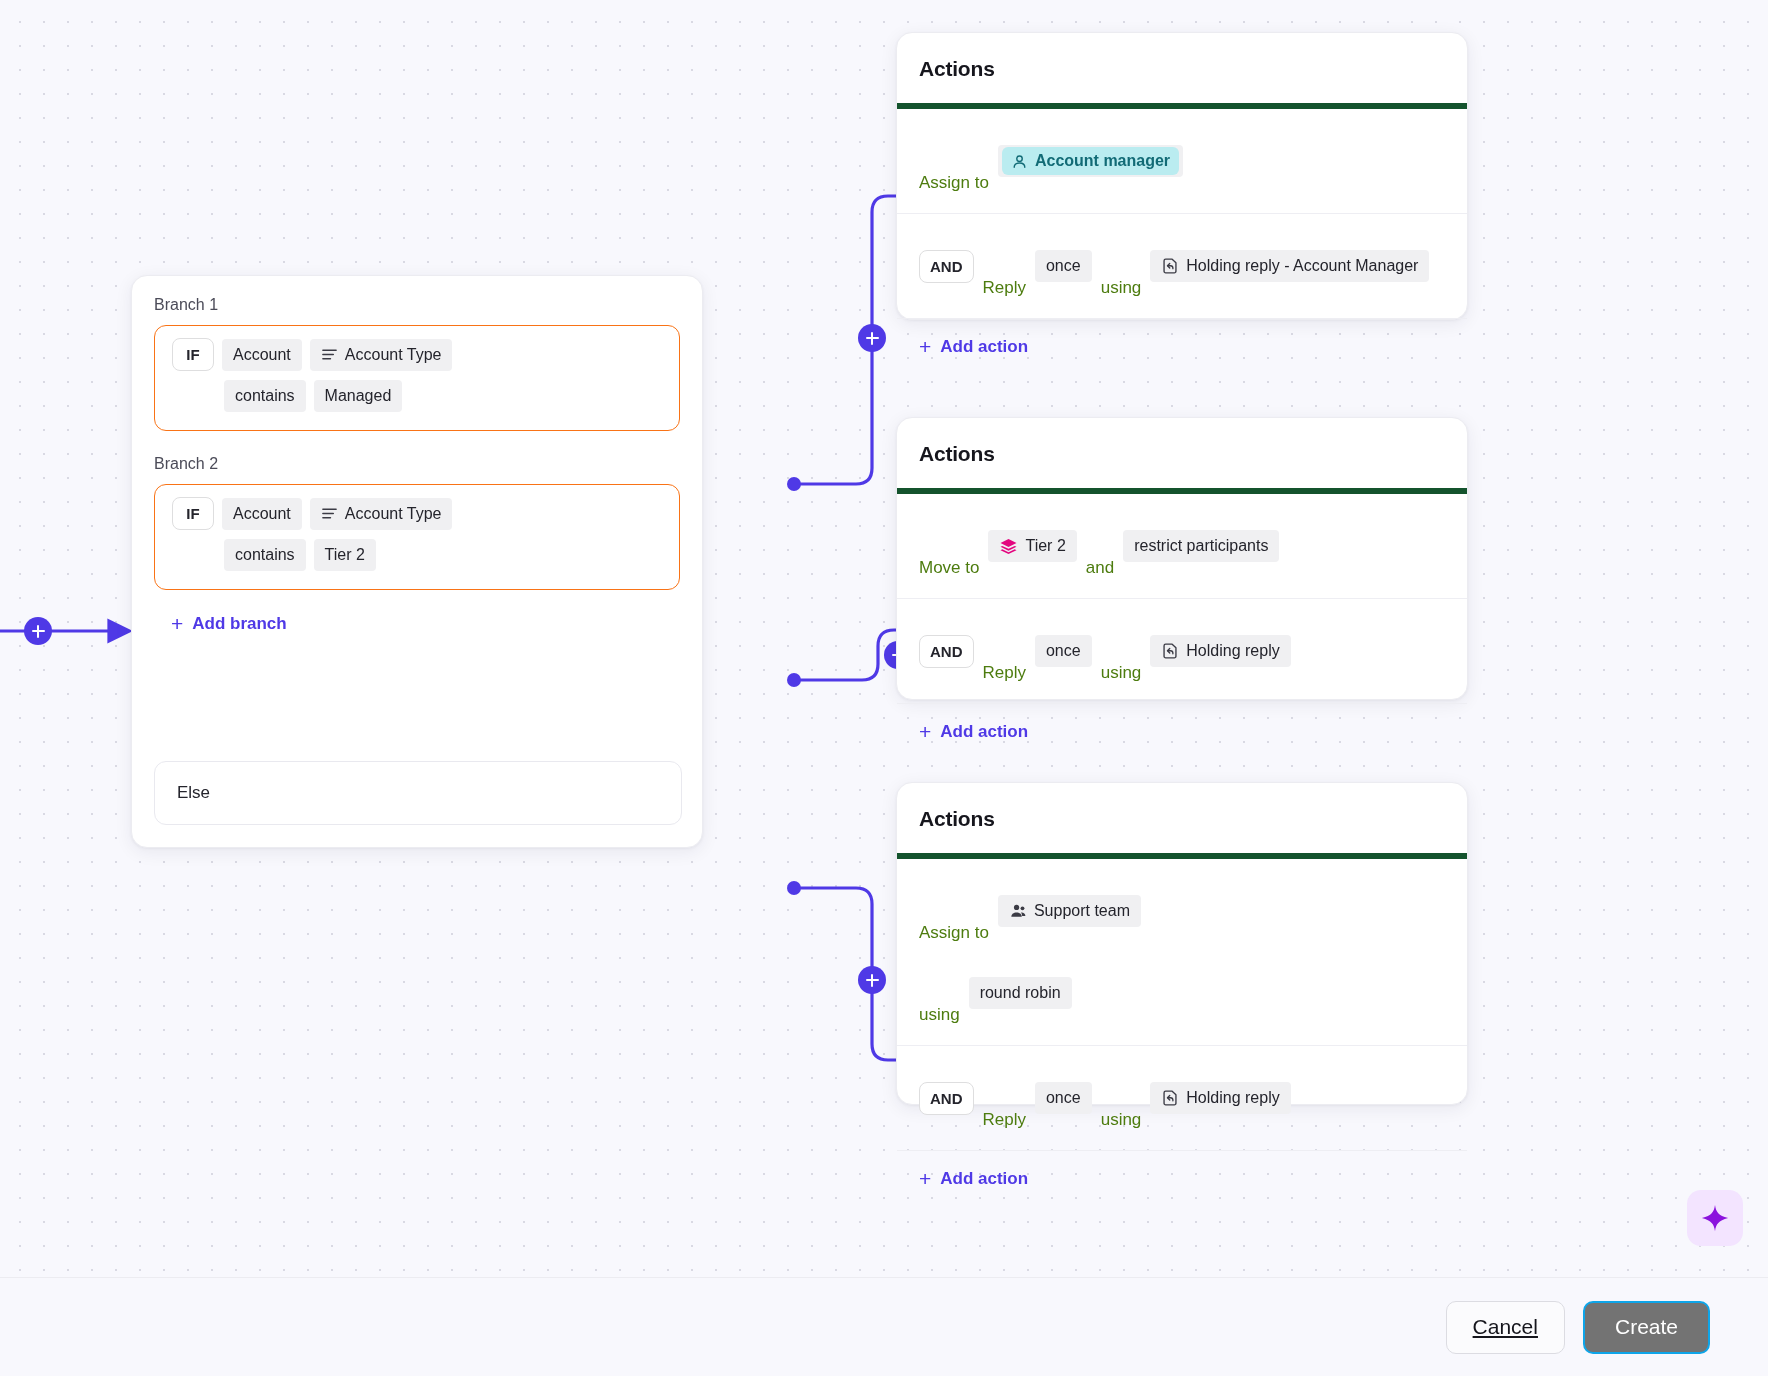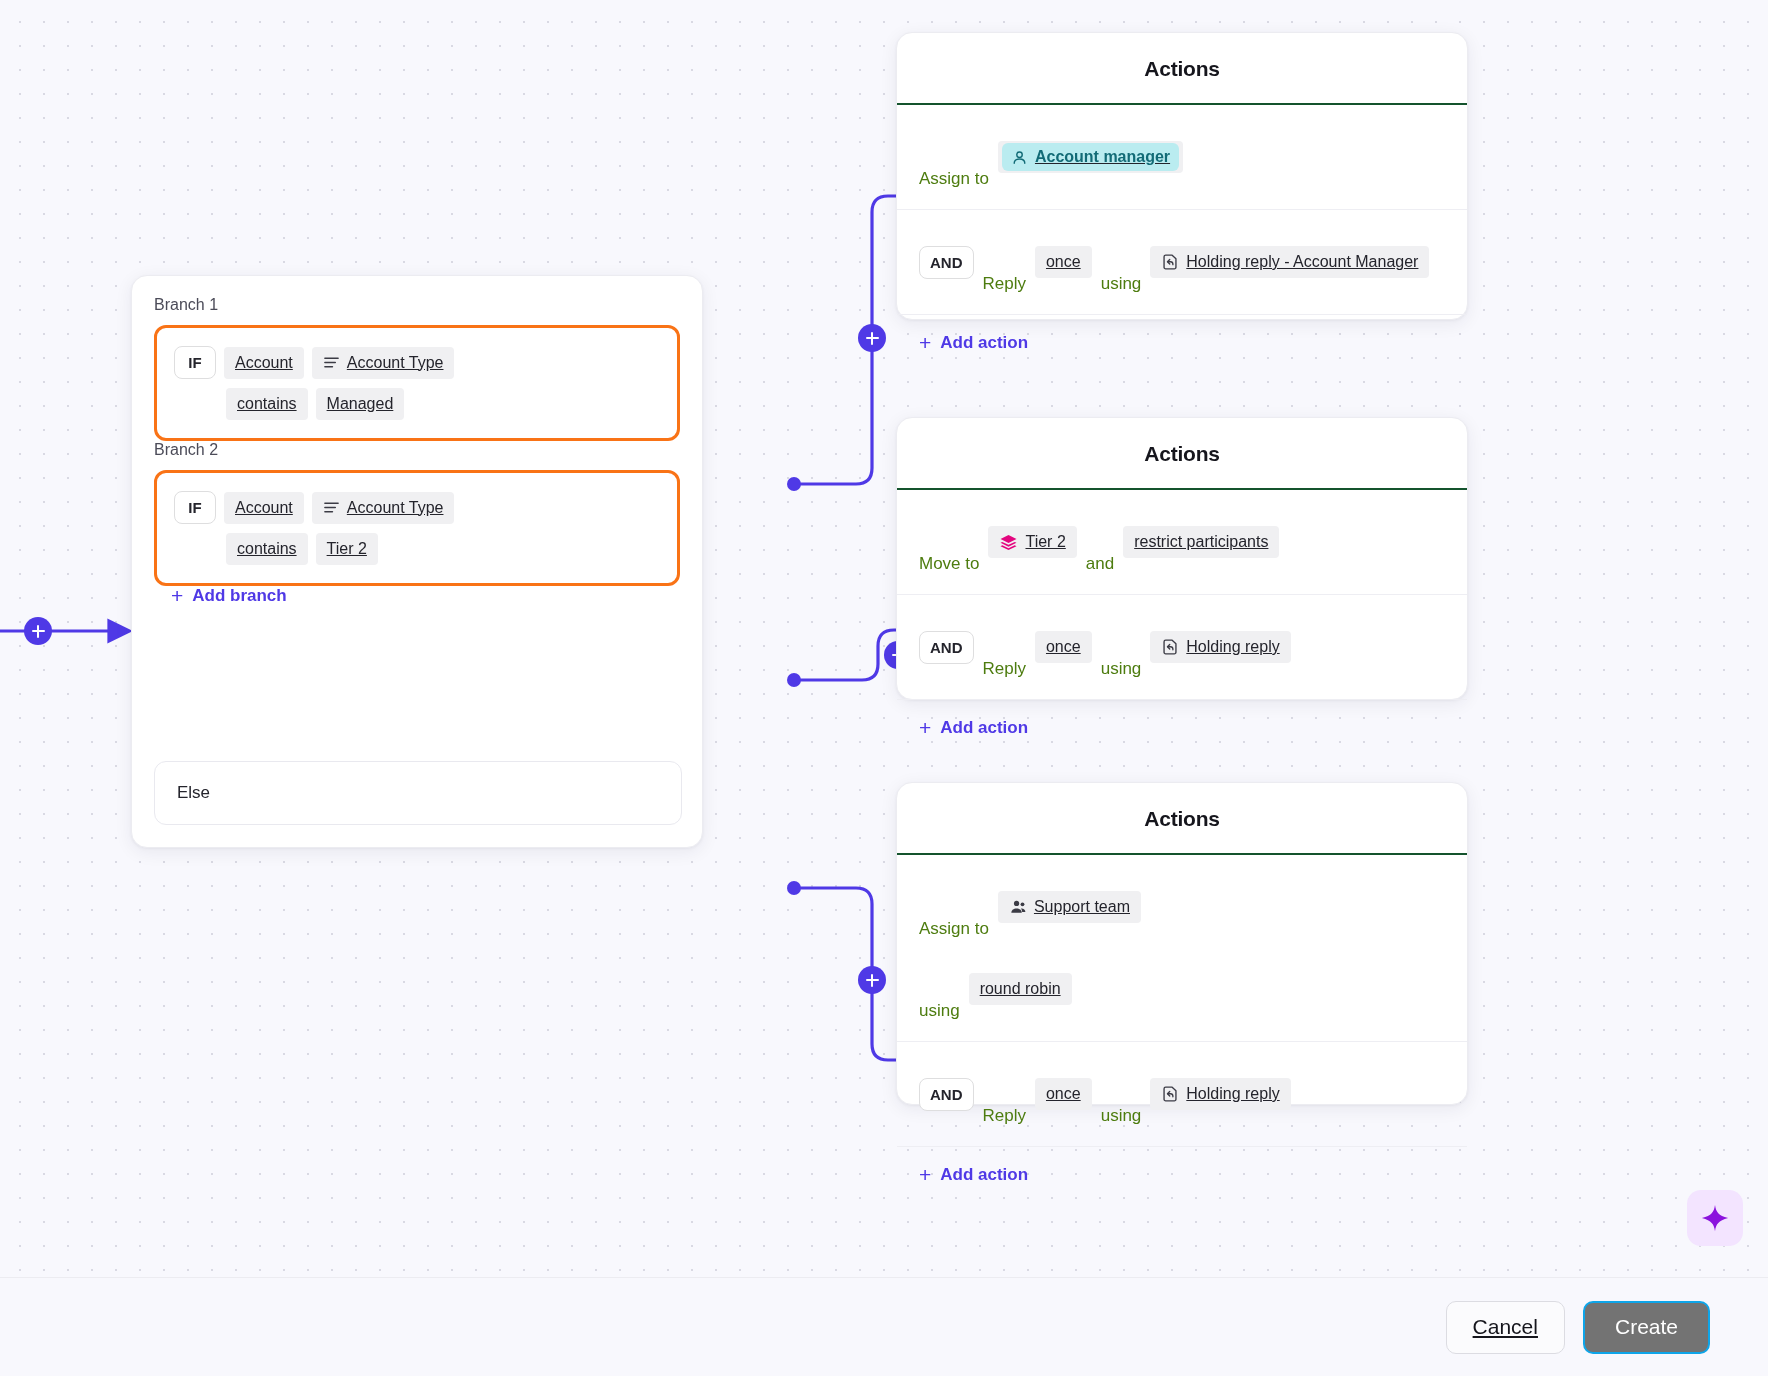--- a/index.html
+++ b/index.html
@@ -87,23 +87,24 @@
     color: #16161d;
     letter-spacing: -0.2px;
   }
   .branch-body { padding: 20px 22px 0 22px; }
   .branch-label {
     font-size: 16px;
     color: #4b4b58;
     margin-bottom: 11px;
   }
   .cond-box {
-    border: 3px solid #f97316;
+    border: 1px solid #f97316;
     border-radius: 12px;
-    padding: 18px 17px 18px 17px;
+    padding: 12px 17px 18px 17px;
+    margin-bottom: 24px;
   }
   .cond-row {
     display: flex;
     align-items: center;
     gap: 8px;
     flex-wrap: wrap;
   }
   .cond-row + .cond-row { margin-top: 9px; padding-left: 52px; }
 
   .if-badge {
@@ -124,21 +125,20 @@
     display: inline-flex;
     align-items: center;
     gap: 7px;
     height: 32px;
     padding: 0 11px;
     background: #f0f0f2;
     border-radius: 4px;
     font-size: 16px;
     color: #24242c;
     white-space: nowrap;
-    text-decoration: underline;
   }
   .chip.teal-wrap { padding: 4px; background: #f0f0f2; }
   .chip-teal {
     display: inline-flex;
     align-items: center;
     gap: 7px;
     height: 28px;
     padding: 0 9px;
     background: #baecf0;
     border-radius: 6px;
@@ -185,22 +185,21 @@
   }
 
   
   .actions-card { width: 572px; left: 896px; }
   #actions-card-1 { top: 32px;  height: 288px; }
   #actions-card-2 { top: 417px; height: 283px; }
   #actions-card-3 { top: 782px; height: 323px; }
 
   .actions-head {
     padding: 24px 22px 22px 22px;
-    border-bottom: 2px solid #14532d;
-    text-align: center;
+    border-bottom: 6px solid #14532d;
   }
   .actions-title {
     font-size: 21px;
     font-weight: 700;
     color: #16161d;
     letter-spacing: -0.2px;
   }
   .action-row {
     display: flex;
     align-items: center;

